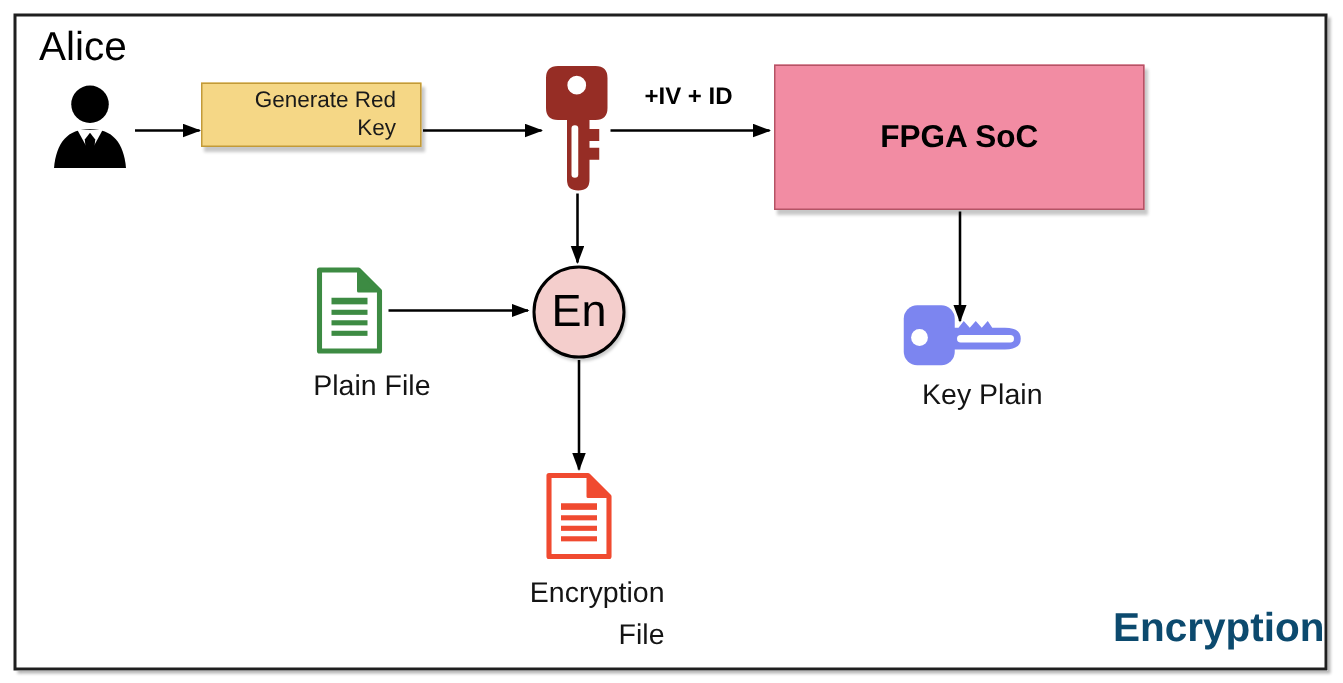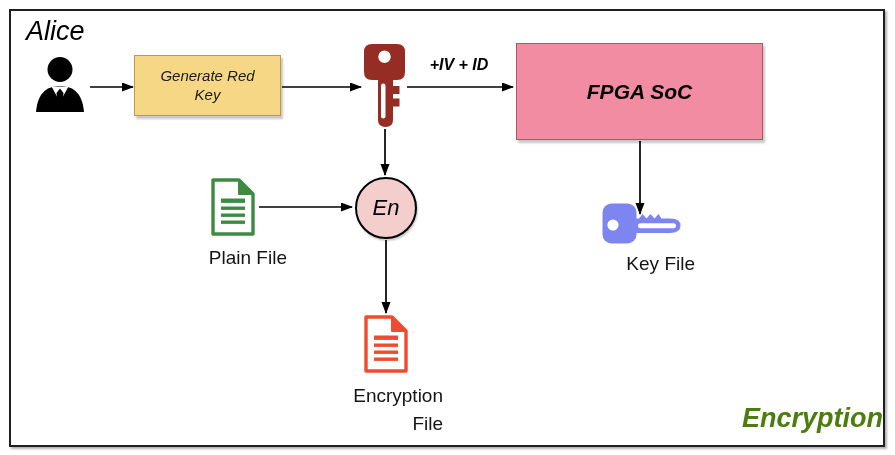--- a/index.html
+++ b/index.html
@@ -16,21 +16,21 @@
 
   .frame {
     position: absolute;
     left: 9px; top: 9px;
     width: 876px; height: 438px;
     border: 2px solid #1f1f1f;
     box-shadow: 2px 2px 2px rgba(0,0,0,0.30);
     background: transparent;
   }
 
-  .abs { position: absolute; font-style: italic; }
+  .abs { position: absolute; }
 
   .arrow-layer {
     position: absolute;
     left: 0; top: 0;
     width: 895px; height: 455px;
     pointer-events: none;
   }
 
   .actor-label {
     left: 26px; top: 16px;
@@ -41,27 +41,28 @@
 
   .node-box {
     display: flex;
     align-items: center;
     justify-content: center;
     text-align: center;
   }
 
   .gen-key-box {
     left: 134px; top: 55px;
-    width: 147px; height: 61px;
+    width: 147px; height: 43px;
     border: 1.5px solid;
     font-size: 15px;
     line-height: 1.25;
     color: #1a1a1a;
     padding: 0 16px;
     box-shadow: 2px 3px 2px rgba(0,0,0,0.22);
+    text-align: right;
   }
 
   .fpga-box {
     left: 516px; top: 43px;
     width: 247px; height: 97px;
     border: 1.5px solid;
     font-size: 21px;
     font-weight: 700;
     color: #000;
     box-shadow: 2px 3px 2px rgba(0,0,0,0.22);
@@ -75,21 +76,21 @@
     font-weight: 700;
     color: #000;
     white-space: nowrap;
   }
 
   .en-circle {
     left: 355px; top: 177px;
     width: 62px; height: 62px;
     border: 2.5px solid #000;
     border-radius: 50%;
-    font-size: 22px;
+    font-size: 30px;
     color: #000;
     box-shadow: 1px 2px 2px rgba(0,0,0,0.20);
     justify-content: center;
   }
 
   .icon-holder { position: absolute; }
 
   .node-label {
     position: absolute;
     text-align: right;
@@ -101,21 +102,21 @@
   .plain-file-label  { left: 177px; top: 244px; width: 110px; }
   .key-blob-label    { left: 585px; top: 250px; width: 110px; }
   .encrypted-file-label { left: 331px; top: 382px; width: 112px; }
 
   .section-title {
     left: 640px; top: 403px;
     width: 243px;
     text-align: right;
     font-size: 27px;
     font-weight: 700;
-    color: #4d7c0f;
+    color: #0c4a6e;
     white-space: nowrap;
   }
 </style>
 </head>
 <body>
 
 <div class="canvas">
 
   <div class="frame"></div>
 
@@ -165,21 +166,21 @@
 
   <div class="icon-holder" style="left:602px; top:202px;">
     <svg width="80" height="44" viewBox="0 0 80 44">
       <rect x="0.5" y="1.5" width="34" height="40" rx="9" fill="#7C85F0"></rect>
       <path d="M30,16.5 L37,16.5 L40.5,12 L44.5,16.5 L48.5,12 L52.5,16.5 L56.5,12 L59.5,16.5 L68,16.5 Q78.5,16.5 78.5,23.8 Q78.5,31 68,31 L30,31 Z" fill="#7C85F0"></path>
       <circle cx="11" cy="23" r="5.6" fill="#FFFFFF"></circle>
       <rect x="36" y="21.3" width="38" height="5" rx="2.5" fill="#FFFFFF"></rect>
     </svg>
   </div>
 
-  <div class="node-label key-blob-label">Key File</div>
+  <div class="node-label key-blob-label">Key Plain</div>
 
   <div class="abs node-box en-circle" style="background-color: rgb(244, 206, 204);">
     <span>En</span>
   </div>
 
   <div class="icon-holder" style="left:210px; top:178px;">
     <svg width="46" height="58" viewBox="0 0 46 58">
       <path d="M3,2 L29,2 L43,16 L43,56 L3,56 Z" fill="#ffffff" stroke-width="3.4" stroke-linejoin="round" stroke="#3D8B43"></path>
       <path d="M29,2 L29,16 L43,16 Z" stroke-width="2" stroke-linejoin="round" fill="#3D8B43" stroke="#3D8B43"></path>
       <rect x="11" y="20.5" width="24" height="4.4" fill="#3D8B43"></rect>

